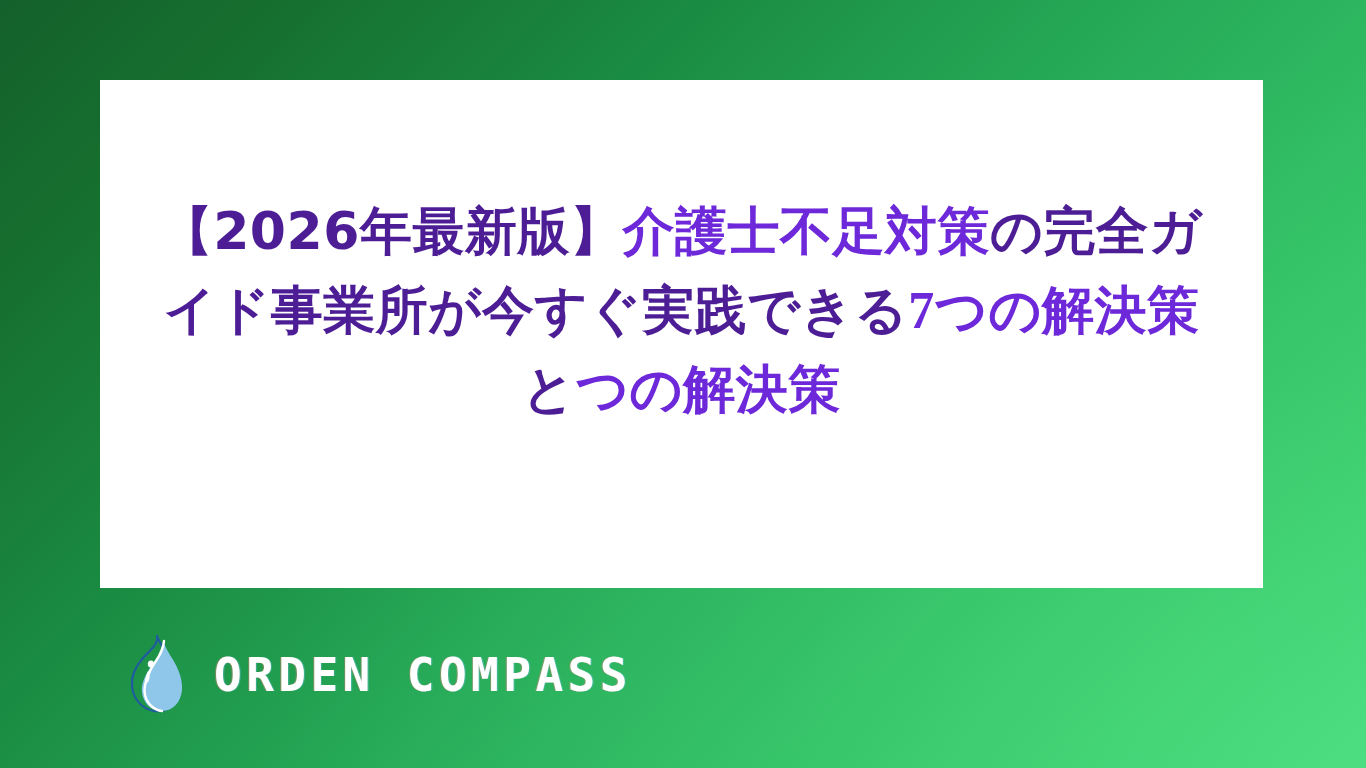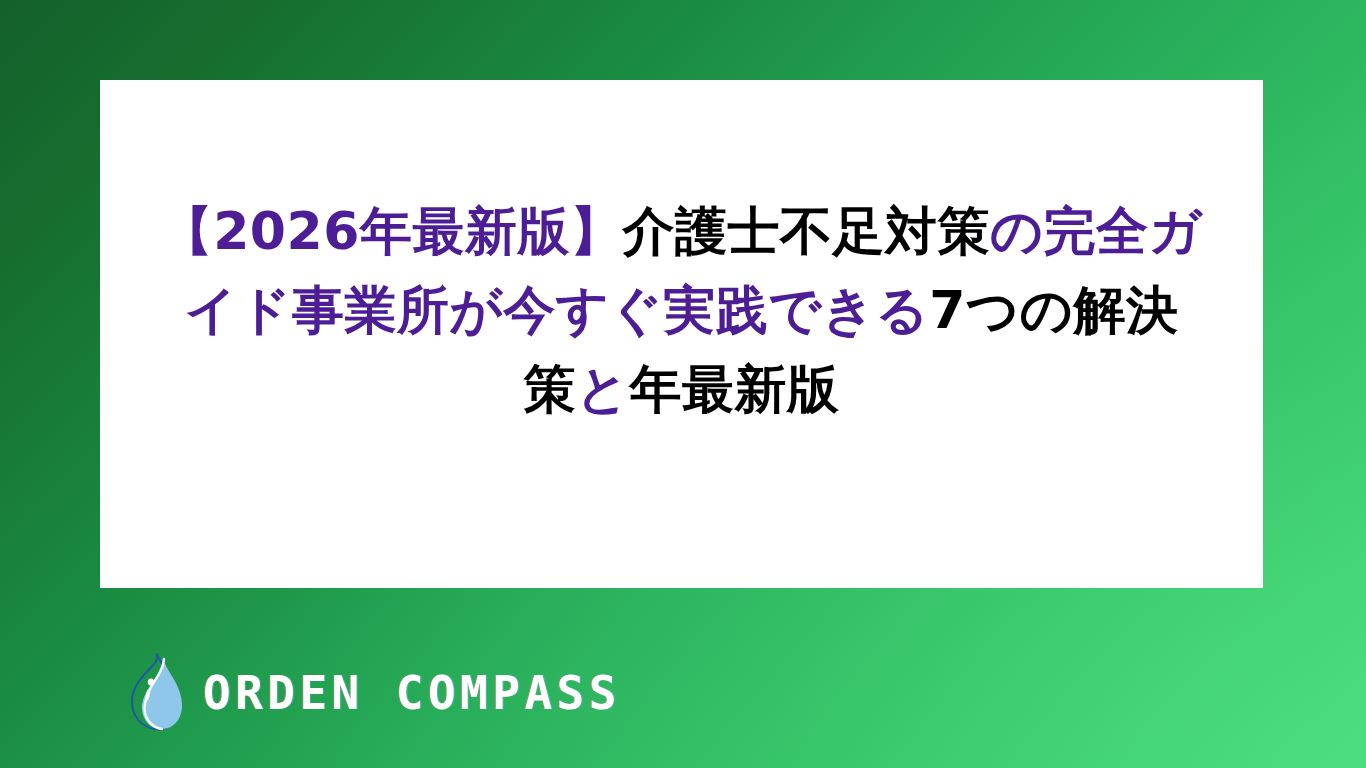--- a/index.html
+++ b/index.html
@@ -70,30 +70,30 @@
     font-weight:700;
     font-size:52px;
     line-height:79px;
     letter-spacing:0.5px;
     color:#000000;
     text-align:center;
     word-break:break-all;
   }
 
   .seg-black { color:#4c1d95; }
-  .seg-green { color:#000000; }
+  .seg-green { color:#6d28d9;font-family:Liberation Serif, serif; }
 
   
   #brand {
     position:absolute;
     left:128px;
-    top:652px;
+    top:634px;
     display:flex;
     align-items:center;
-    gap:13px;
+    gap:24px;
     z-index:3;
     text-align:right;
   }
 
   #brand-mark {
     width:62px;
     height:80px;
     display:block;
     flex:0 0 auto;
   }
@@ -115,21 +115,21 @@
 </style>
 </head>
 <body>
 
 <div id="stage">
 
   <div id="card">
 
     <div id="headline-wrap">
       <h1 id="headline">
-        <span class="seg-black">【2026年最新版】</span><span class="seg-green">介護士不足対策</span><span class="seg-black">の完全ガイド事業所が今すぐ実践できる</span><span class="seg-green">7つの解決策</span><span class="seg-black">と</span><span class="seg-green">年最新版</span>
+        <span class="seg-black">【2026年最新版】</span><span class="seg-green">介護士不足対策</span><span class="seg-black">の完全ガイド事業所が今すぐ実践できる</span><span class="seg-green">7つの解決策</span><span class="seg-black">と</span><span class="seg-green">つの解決策</span>
       </h1>
     </div>
 
   </div>
 
   <div id="brand">
 
     <svg id="brand-mark" viewBox="0 0 62 80" aria-hidden="true">
 
       <path d="M29 2 C31 10 22 16 15 24 C7 33 3 43 4 52 C5 65 14 75 26 77 C38 79 50 70 52 57 C54 44 47 31 40 21 C35 14 31 8 29 2 Z" fill="none" stroke="#1f5c9e" stroke-width="2.2" stroke-linejoin="round"></path>

